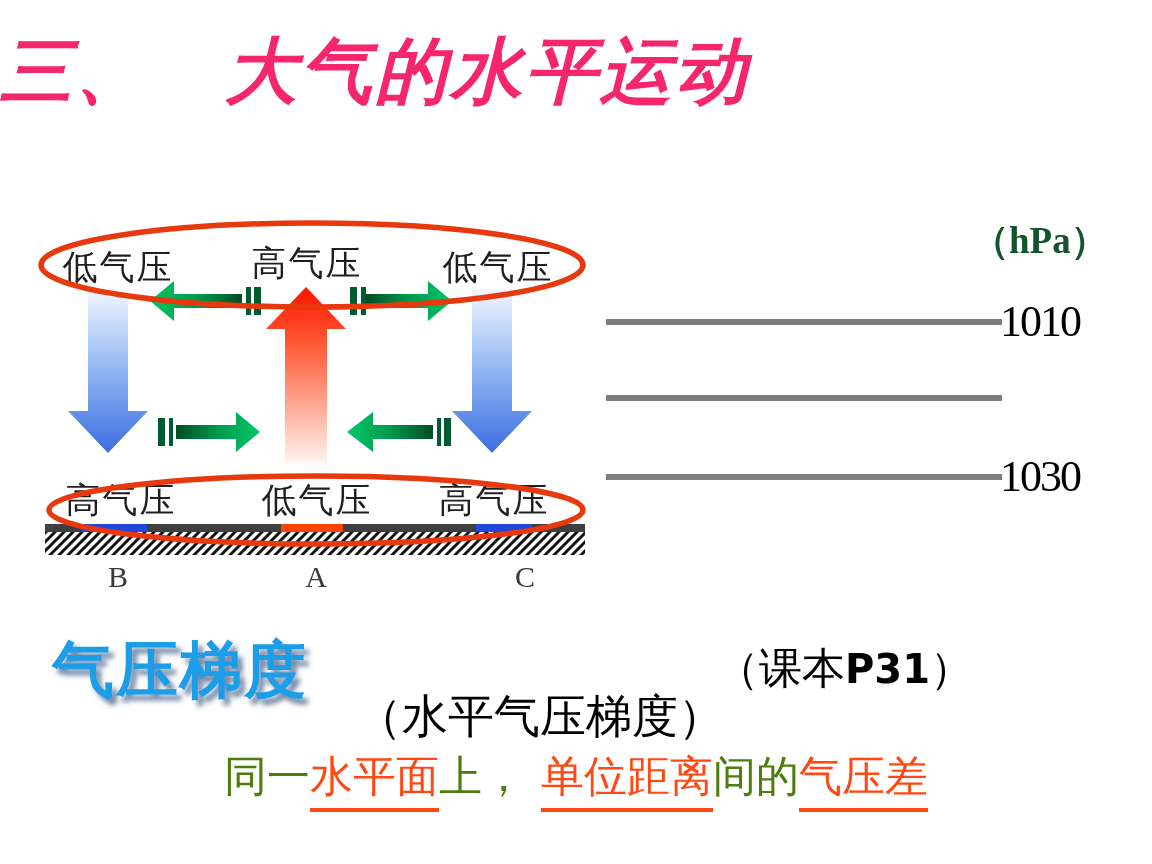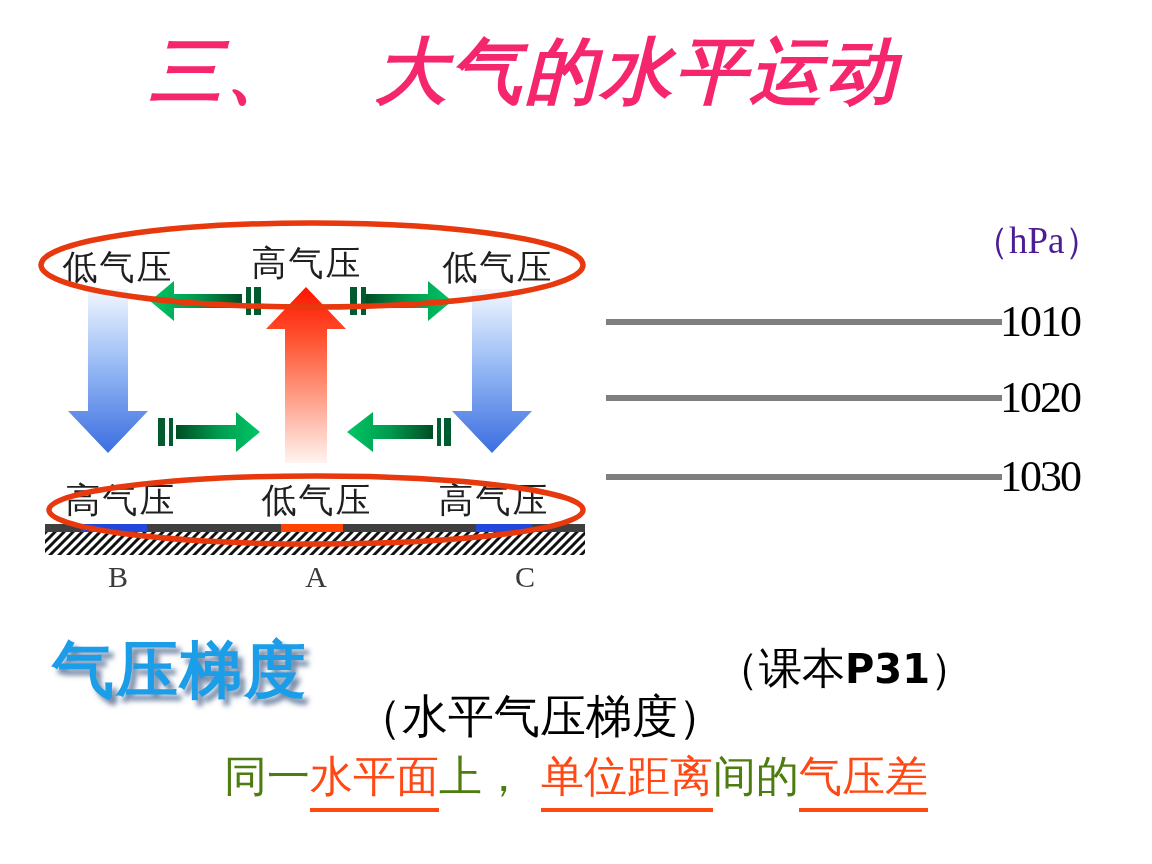--- a/index.html
+++ b/index.html
@@ -1,26 +1,26 @@
 <!DOCTYPE html>
 <html><head>
 <meta charset="utf-8">
 <style>
   html,body{margin:0;padding:0;background:#fff;}
   .slide{position:relative;width:1152px;height:864px;background:#FFFFFF;overflow:hidden;
          font-family:"DejaVu Sans",sans-serif;}
   
-  .title{position:absolute;left:0;top:24px;width:1050px;text-align:center;
+  .title{position:absolute;left:0;top:24px;width:1050px;text-align:left;
          font-size:72px;font-weight:bold;font-style:italic;color:#F5266E;
          letter-spacing:3px;white-space:nowrap;}
   
   .diagram{position:absolute;left:30px;top:215px;}
   
   .hpa{position:absolute;left:972px;top:216px;font-family:"Liberation Serif",serif;
-       font-size:37px;color:#4c1d95;}
+       font-size:37px;color:#14532d;font-weight:bold;}
   .isobar{position:absolute;left:606px;width:396px;height:6px;background:#7F7F7F;}
   .iso1{top:319px}.iso2{top:395px}.iso3{top:474px}
   .isolabel{position:absolute;left:1000px;font-family:"Liberation Serif",serif;
             font-size:44px;line-height:52px;color:#000;letter-spacing:-2px;}
   .isol1{top:296px}.isol2{top:372px}.isol3{top:451px}
   
   .keyword{position:absolute;left:52px;top:628px;font-size:62px;font-weight:bold;
            color:#1B9DE8;letter-spacing:2px;
            text-shadow:5px 6px 5px rgba(90,115,150,0.85);white-space:nowrap;}
   .note{position:absolute;left:356px;top:686px;font-family:"Liberation Serif",serif;
@@ -115,21 +115,20 @@
       <text x="286" y="372">A</text>
       <text x="495" y="372">C</text>
     </g>
   </svg>
 
   <div class="hpa">（hPa）</div>
   <div class="isobar iso1"></div>
   <div class="isobar iso2"></div>
   <div class="isobar iso3"></div>
   <div class="isolabel isol1">1010</div>
-  <div class="isolabel isol2">1020</div>
   <div class="isolabel isol3">1030</div>
 
   <div class="keyword">气压梯度</div>
   <div class="note">（水平气压梯度）</div>
   <div class="textbook"><span>（课本</span><span class="pageref">P31</span><span>）</span></div>
 
   <div class="definition"><span class="seg-plain">同一</span><span class="seg-hl">水平面</span><span class="seg-plain seg-gap">上，</span><span class="seg-hl">单位距离</span><span class="seg-plain">间的</span><span class="seg-hl">气压差</span></div>
 
 </div>
 

